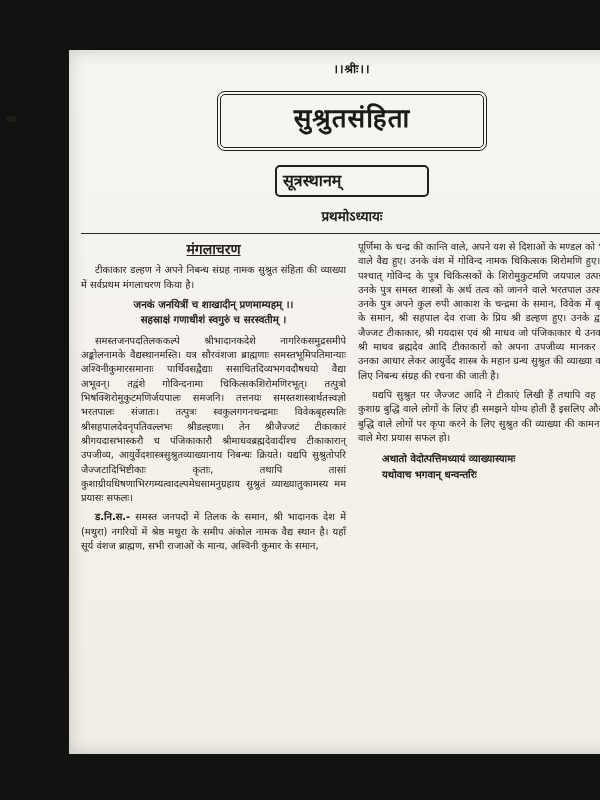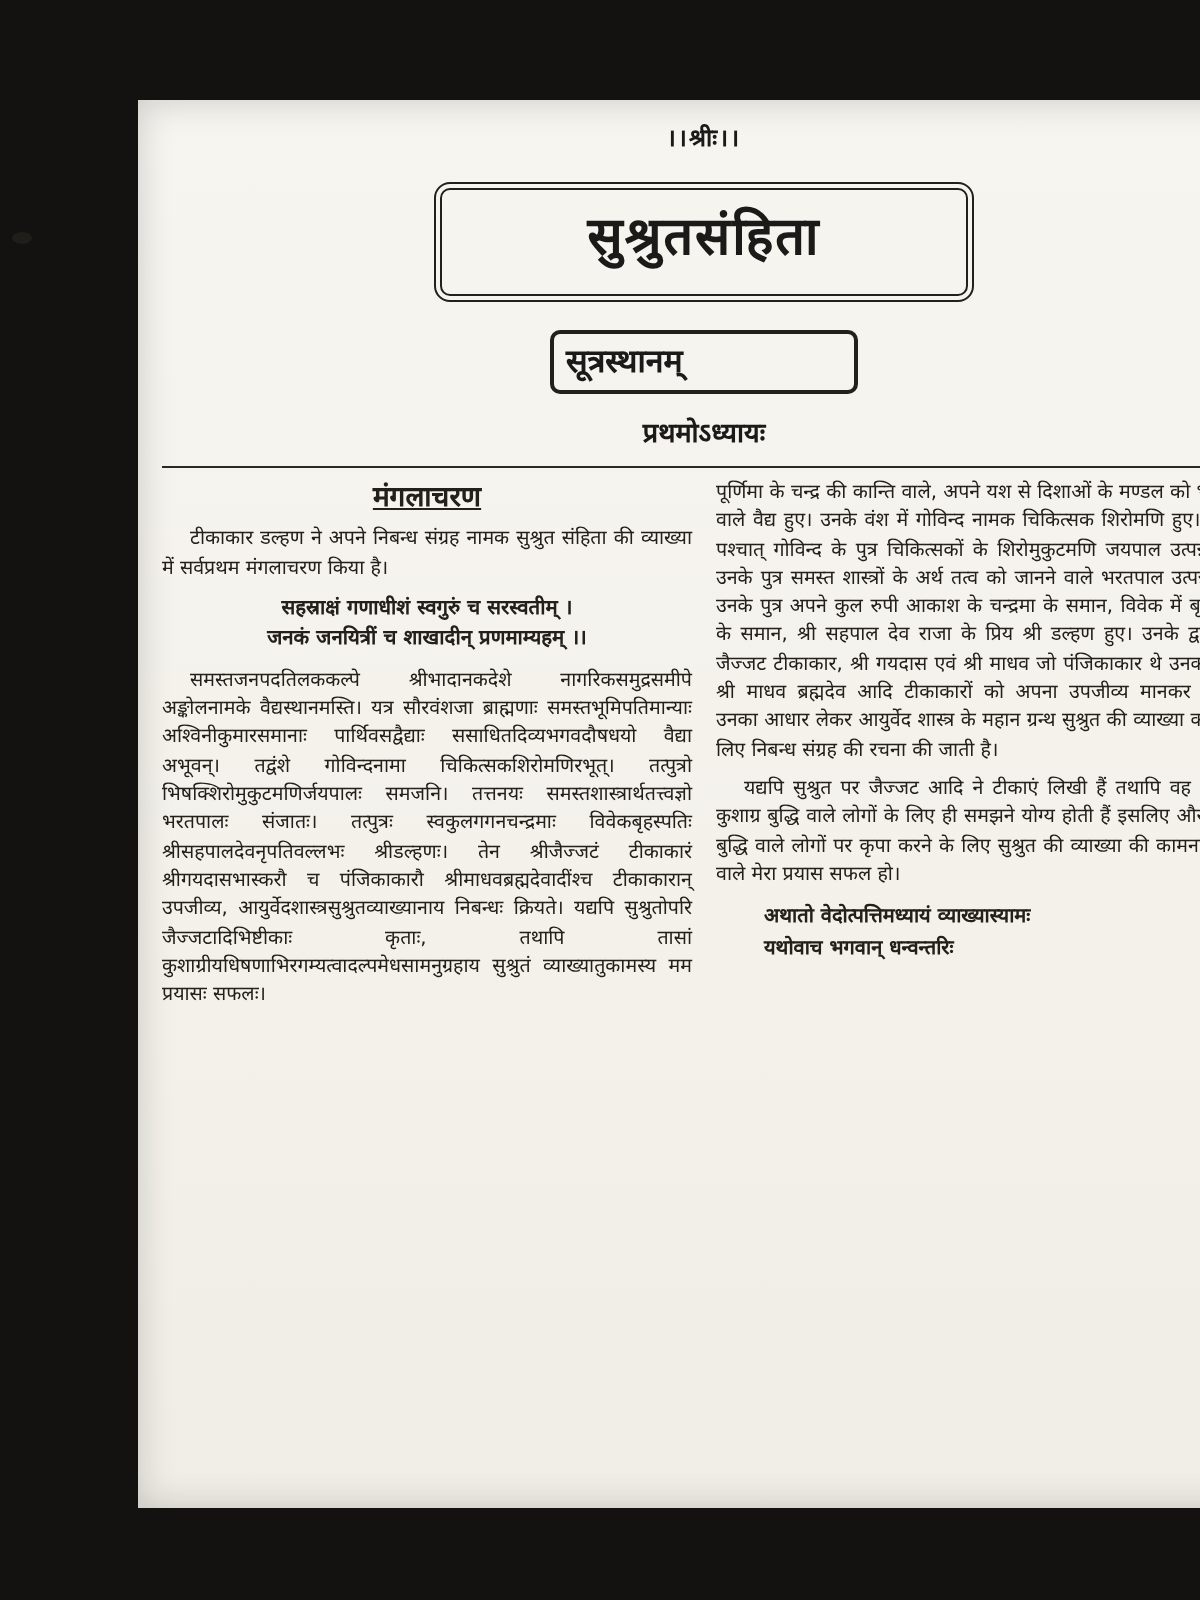--- a/index.html
+++ b/index.html
@@ -90,24 +90,25 @@
     <div class="chapter">प्रथमोऽध्यायः</div>
 
     <hr class="rule">
 
     <div class="columns">
 
       <div class="col">
         <div class="col-heading">मंगलाचरण</div>
         <p class="indent">टीकाकार डल्हण ने अपने निबन्ध संग्रह नामक सुश्रुत संहिता की व्याख्या में सर्वप्रथम मंगलाचरण किया है।</p>
         <div class="verse">
+          <div>जनकं जनयित्रीं च शाखादीन् प्रणमाम्यहम् ।।</div>
           <div>सहस्राक्षं गणाधीशं स्वगुरुं च सरस्वतीम् ।</div>
-          <div>जनकं जनयित्रीं च शाखादीन् प्रणमाम्यहम् ।।</div>
         </div>
         <p class="indent">समस्तजनपदतिलककल्पे श्रीभादानकदेशे नागरिकसमुद्रसमीपे अङ्कोलनामके वैद्यस्थानमस्ति। यत्र सौरवंशजा ब्राह्मणाः समस्तभूमिपतिमान्याः अश्विनीकुमारसमानाः पार्थिवसद्वैद्याः ससाधितदिव्यभगवदौषधयो वैद्या अभूवन्। तद्वंशे गोविन्दनामा चिकित्सकशिरोमणिरभूत्। तत्पुत्रो भिषक्शिरोमुकुटमणिर्जयपालः समजनि। तत्तनयः समस्तशास्त्रार्थतत्त्वज्ञो भरतपालः संजातः। तत्पुत्रः स्वकुलगगनचन्द्रमाः विवेकबृहस्पतिः श्रीसहपालदेवनृपतिवल्लभः श्रीडल्हणः। तेन श्रीजैज्जटं टीकाकारं श्रीगयदासभास्करौ च पंजिकाकारौ श्रीमाधवब्रह्मदेवादींश्च टीकाकारान् उपजीव्य, आयुर्वेदशास्त्रसुश्रुतव्याख्यानाय निबन्धः क्रियते। यद्यपि सुश्रुतोपरि जैज्जटादिभिष्टीकाः कृताः, तथापि तासां कुशाग्रीयधिषणाभिरगम्यत्वादल्पमेधसामनुग्रहाय सुश्रुतं व्याख्यातुकामस्य मम प्रयासः सफलः।</p>
+        <p class="indent"><b>ड.नि.स.-</b> <span>समस्त जनपदों में तिलक के समान, श्री भादानक देश में (मथुरा) नगरियों में श्रेष्ठ मथुरा के समीप अंकोल नामक वैद्य स्थान है। यहाँ सूर्य वंशज ब्राह्मण, सभी राजाओं के मान्य, अश्विनी कुमार के समान,</span></p>
       </div>
 
       <div class="col">
         <p>पूर्णिमा के चन्द्र की कान्ति वाले, अपने यश से दिशाओं के मण्डल को भर देने वाले वैद्य हुए। उनके वंश में गोविन्द नामक चिकित्सक शिरोमणि हुए। इसके पश्चात् गोविन्द के पुत्र चिकित्सकों के शिरोमुकुटमणि जयपाल उत्पन्न हुए। उनके पुत्र समस्त शास्त्रों के अर्थ तत्व को जानने वाले भरतपाल उत्पन्न हुए। उनके पुत्र अपने कुल रुपी आकाश के चन्द्रमा के समान, विवेक में बृहस्पति के समान, श्री सहपाल देव राजा के प्रिय श्री डल्हण हुए। उनके द्वारा श्री जैज्जट टीकाकार, श्री गयदास एवं श्री माधव जो पंजिकाकार थे उनको और श्री माधव ब्रह्मदेव आदि टीकाकारों को अपना उपजीव्य मानकर अर्थात् उनका आधार लेकर आयुर्वेद शास्त्र के महान ग्रन्थ सुश्रुत की व्याख्या करने के लिए निबन्ध संग्रह की रचना की जाती है।</p>
         <p class="indent">यद्यपि सुश्रुत पर जैज्जट आदि ने टीकाएं लिखी हैं तथापि वह टीकाएं कुशाग्र बुद्धि वाले लोगों के लिए ही समझने योग्य होती हैं इसलिए और अल्प बुद्धि वाले लोगों पर कृपा करने के लिए सुश्रुत की व्याख्या की कामना रखने वाले मेरा प्रयास सफल हो।</p>
         <div class="verse2">
           <div class="vline">
             <span class="vtext">अथातो वेदोत्पत्तिमध्यायं व्याख्यास्यामः</span>
             <span>।।१।।</span>
           </div>

